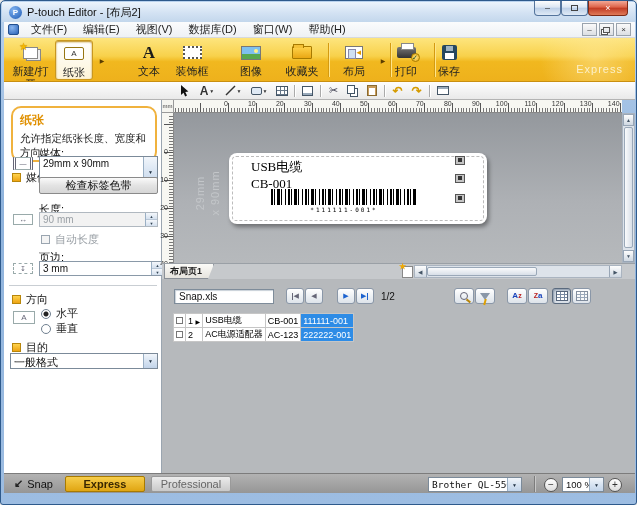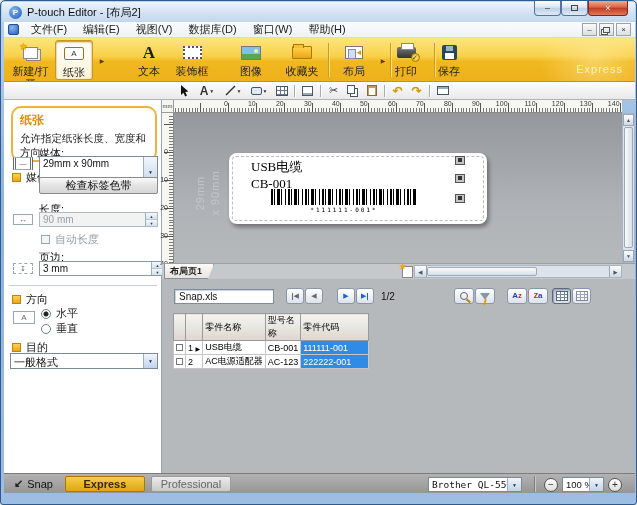--- a/index.html
+++ b/index.html
@@ -528,27 +528,20 @@
       </div>
     <div class="dbbtn pressed" style="left:390px;width:19px">
         <span class="gridic"></span>
       </div>
     <div class="dbbtn" style="left:410px;width:19px">
         <span class="gridic" style="opacity:.7"></span>
       </div>
 
     <table class="db">
       <tbody>
-          <tr>
-        <th class="cbcell"></th>
-        <th class="numcell"></th>
-        <th style="width:52px">零件名称</th>
-        <th style="width:34px">型号名称</th>
-        <th style="width:68px">零件代码</th>
-      </tr>
       <tr>
         <td>
               <span class="tinybox"></span>
             </td>
         <td><span>1</span> <span class="rowmark">▶</span></td>
         <td>USB电缆</td>
         <td>CB-001</td>
         <td class="selcell">111111-001</td>
       </tr>
       <tr>

